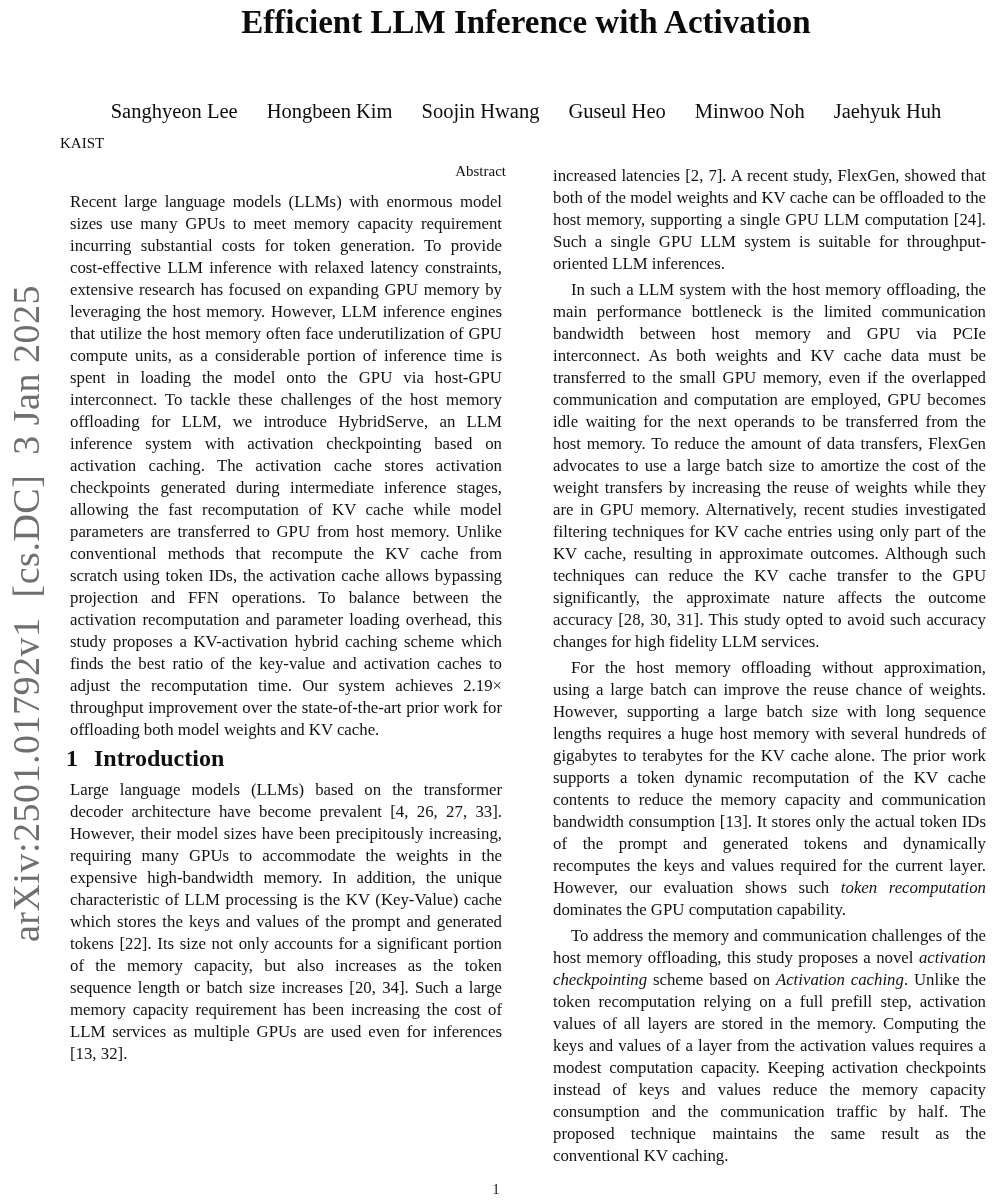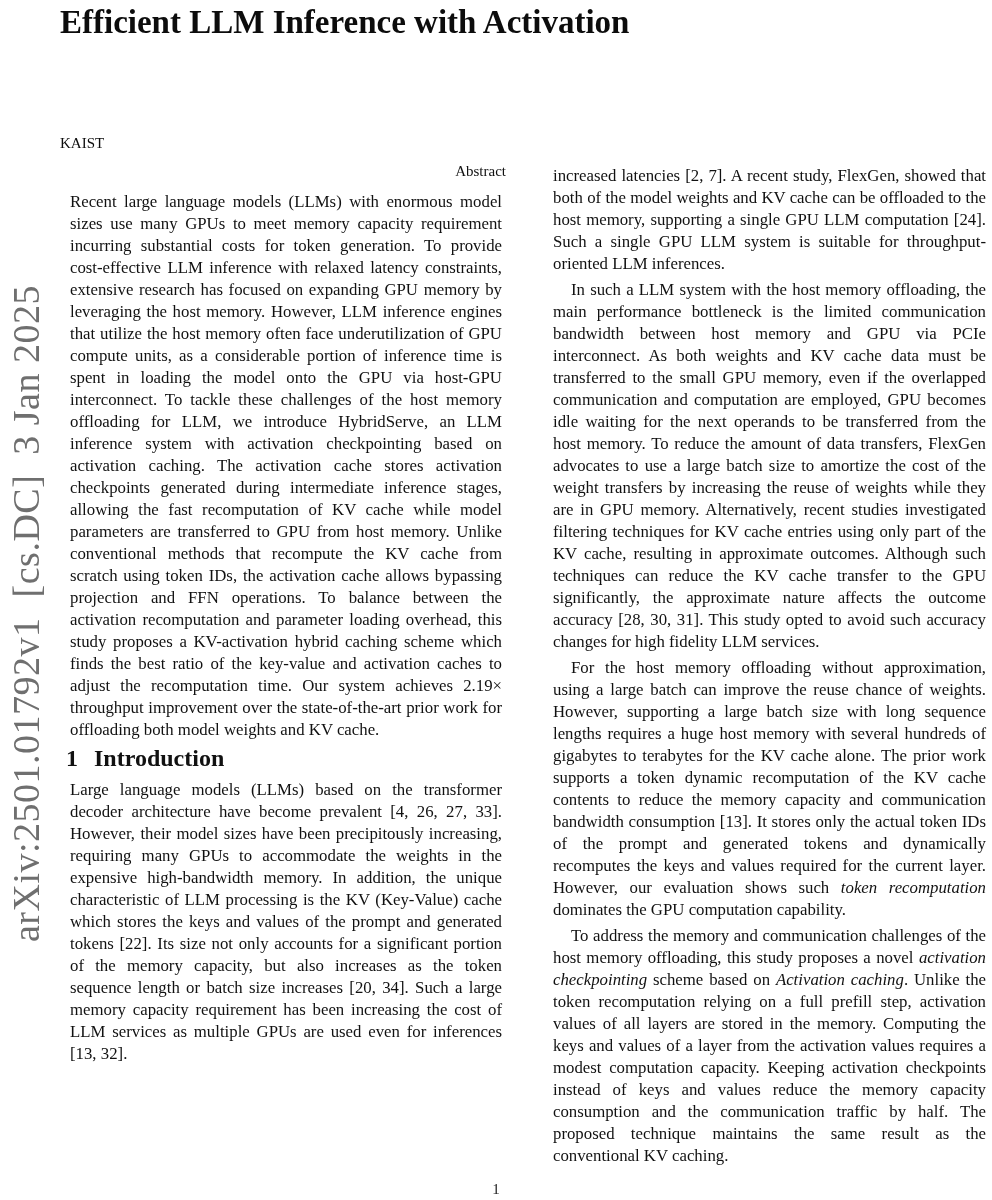--- a/index.html
+++ b/index.html
@@ -35,20 +35,21 @@
     color: #6f6f6f;
     letter-spacing: 0.5px;
   }
 
   
   .title-block {
     position: absolute;
     top: 2px;
     left: 60px;
     right: 0;
+    text-align: center;
     font-weight: 700;
     font-size: 33px;
     line-height: 41px;
     color: #0c0c0c;
   }
   .authors-row {
     position: absolute;
     top: 99px;
     left: 60px;
     right: 0;
@@ -117,20 +118,28 @@
 <body>
 
 <div class="page">
 
   <div class="arxiv-stamp">arXiv:2501.01792v1  [cs.DC]  3 Jan 2025</div>
 
   <div class="title-block">
     <div>Efficient LLM Inference with Activation</div>
   </div>
 
+  <div class="authors-row">
+    <span>Sanghyeon Lee</span>
+    <span>Hongbeen Kim</span>
+    <span>Soojin Hwang</span>
+    <span>Guseul Heo</span>
+    <span>Minwoo Noh</span>
+    <span>Jaehyuk Huh</span>
+  </div>
 
   <div class="affiliation">KAIST</div>
 
   <div class="col col-left">
     <div class="abstract-heading">Abstract</div>
     <p class="body-par">Recent large language models (LLMs) with enormous model sizes use many GPUs to meet memory capacity requirement incurring substantial costs for token generation. To provide cost-effective LLM inference with relaxed latency constraints, extensive research has focused on expanding GPU memory by leveraging the host memory. However, LLM inference engines that utilize the host memory often face underutilization of GPU compute units, as a considerable portion of inference time is spent in loading the model onto the GPU via host-GPU interconnect. To tackle these challenges of the host memory offloading for LLM, we introduce HybridServe, an LLM inference system with activation checkpointing based on activation caching. The activation cache stores activation checkpoints generated during intermediate inference stages, allowing the fast recomputation of KV cache while model parameters are transferred to GPU from host memory. Unlike conventional methods that recompute the KV cache from scratch using token IDs, the activation cache allows bypassing projection and FFN operations. To balance between the activation recomputation and parameter loading overhead, this study proposes a KV-activation hybrid caching scheme which finds the best ratio of the key-value and activation caches to adjust the recomputation time. Our system achieves 2.19× throughput improvement over the state-of-the-art prior work for offloading both model weights and KV cache.</p>
 
     <div class="section-heading">
       <span class="sec-num">1</span><span>Introduction</span>
     </div>

